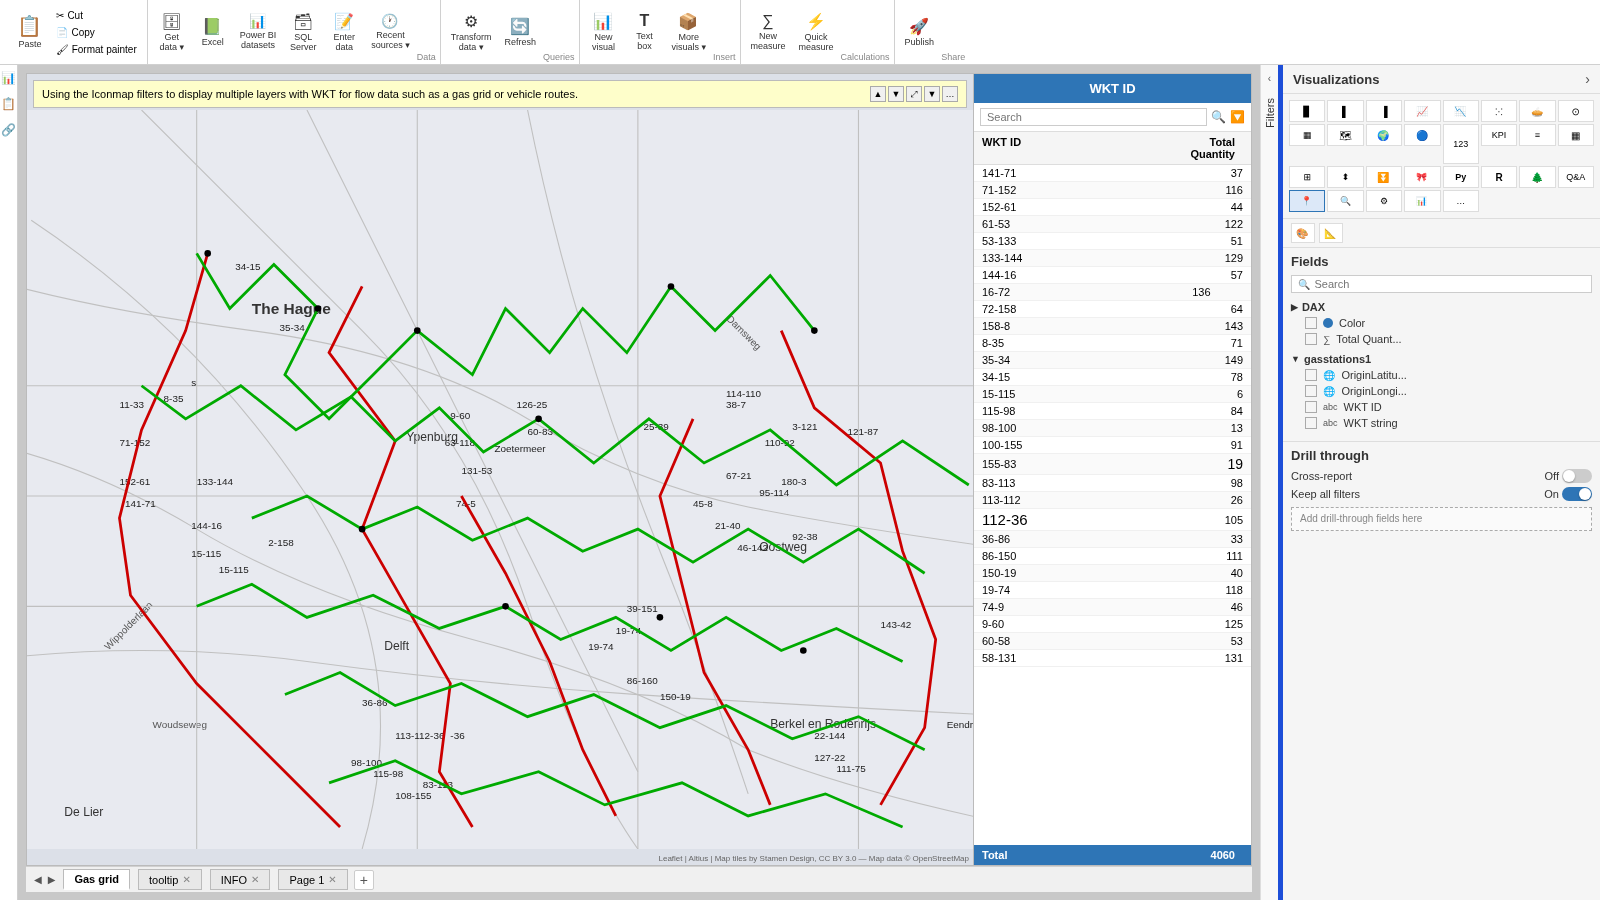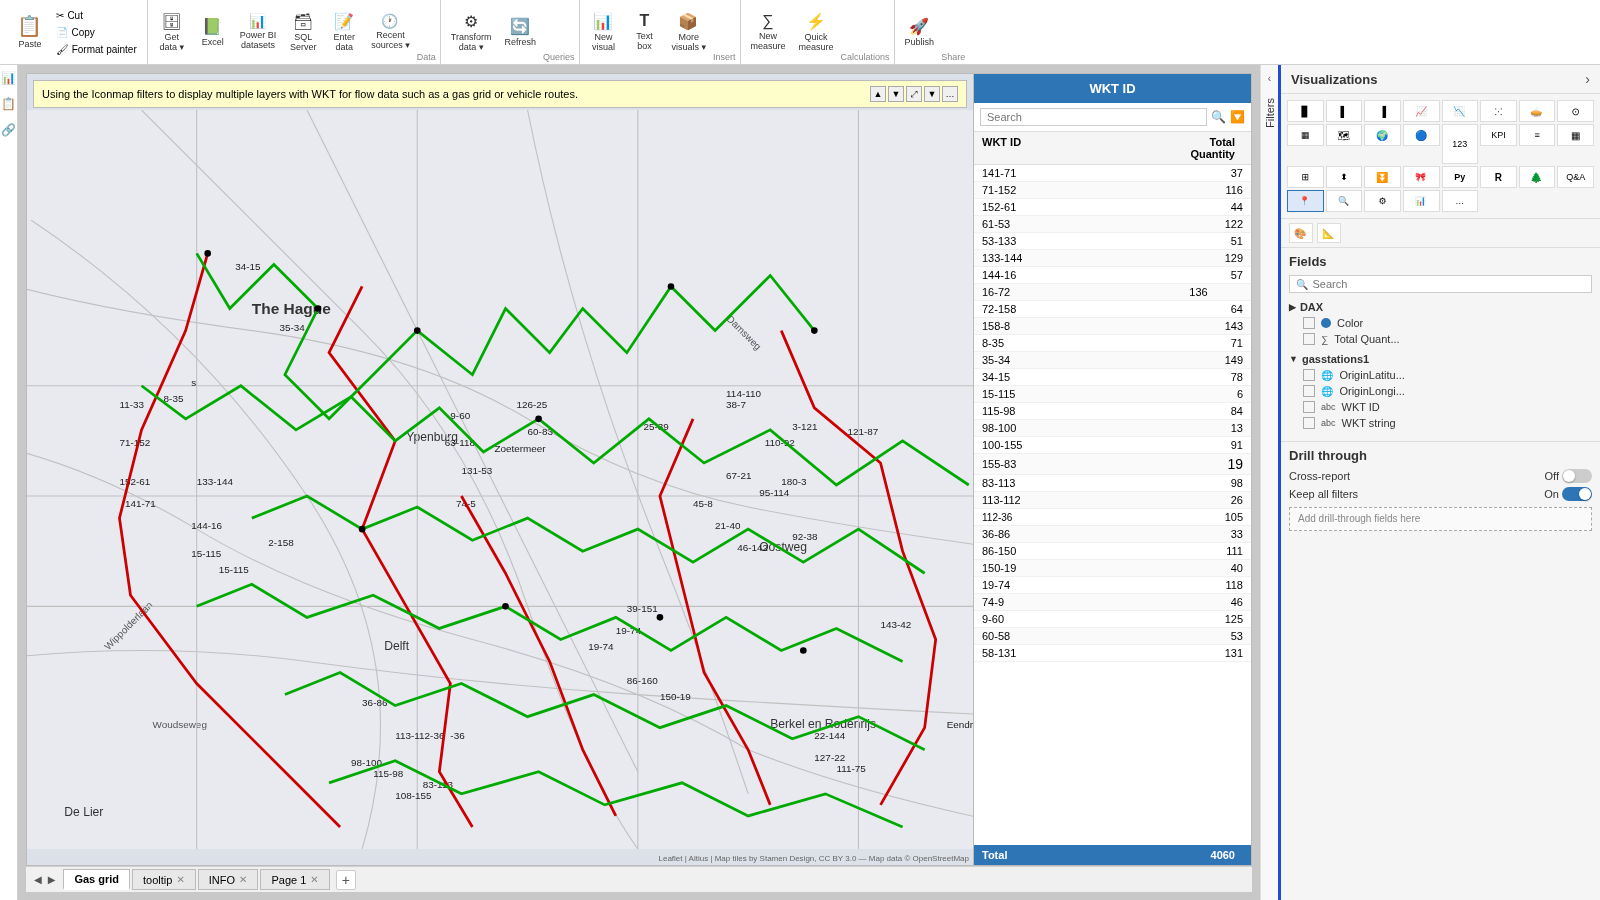--- a/index.html
+++ b/index.html
@@ -348,21 +348,21 @@
                 </tr>
                 <tr style="cursor: pointer; background: rgb(255, 255, 255);">
                   <td style="padding: 2px 8px; font-size: 11px; border-bottom: 1px solid rgb(240, 240, 240);">83-113</td>
                   <td style="padding: 2px 8px; font-size: 11px; border-bottom: 1px solid rgb(240, 240, 240); text-align: right;">98</td>
                 </tr>
                 <tr style="cursor: pointer; background: rgb(250, 250, 250);">
                   <td style="padding: 2px 8px; font-size: 11px; border-bottom: 1px solid rgb(240, 240, 240);">113-112</td>
                   <td style="padding: 2px 8px; font-size: 11px; border-bottom: 1px solid rgb(240, 240, 240); text-align: right;">26</td>
                 </tr>
                 <tr style="cursor: pointer; background: rgb(255, 255, 255);">
-                  <td style="padding: 2px 8px; font-size: 10px; border-bottom: 1px solid rgb(240, 240, 240);">112-36</td>
+                  <td style="padding: 2px 8px; font-size: 15px; border-bottom: 1px solid rgb(240, 240, 240);">112-36</td>
                   <td style="padding: 2px 8px; font-size: 11px; border-bottom: 1px solid rgb(240, 240, 240); text-align: right;">105</td>
                 </tr>
                 <tr style="cursor: pointer; background: rgb(250, 250, 250);">
                   <td style="padding: 2px 8px; font-size: 11px; border-bottom: 1px solid rgb(240, 240, 240);">36-86</td>
                   <td style="padding: 2px 8px; font-size: 11px; border-bottom: 1px solid rgb(240, 240, 240); text-align: right;">33</td>
                 </tr>
                 <tr style="cursor: pointer; background: rgb(255, 255, 255);">
                   <td style="padding: 2px 8px; font-size: 11px; border-bottom: 1px solid rgb(240, 240, 240);">86-150</td>
                   <td style="padding: 2px 8px; font-size: 11px; border-bottom: 1px solid rgb(240, 240, 240); text-align: right;">111</td>
                 </tr>
@@ -399,21 +399,21 @@
           <div style="width:80px;padding:4px 8px;font-size:11px;font-weight:700;text-align:right;">4060</div>
           <div style="width:8px;"></div>
         </div>
       </div>
 
     </div>
 
     <div style="height:26px;background:#f0f0f0;border-top:1px solid #d0d0d0;display:flex;align-items:center;padding:0 8px;gap:2px;">
       <div style="font-size:10px;cursor:pointer;color:#555;margin-right:4px;">◀</div>
       <div style="font-size:10px;cursor:pointer;color:#555;margin-right:6px;">▶</div>
-      <div id="page-tabs-container" style="display:flex;gap:2px;">
+      <div id="page-tabs-container" style="display:flex;gap:8px;">
           <div style="padding: 3px 10px; background: rgb(255, 255, 255); border-width: 1px 1px 2px; border-style: solid; border-color: rgb(187, 187, 187) rgb(187, 187, 187) rgb(255, 255, 255); border-image: initial; font-size: 11px; cursor: pointer; display: flex; align-items: center; gap: 4px; font-weight: 600;">
             <span>Gas grid</span>
           </div>
           <div style="padding: 3px 10px; background: rgb(232, 232, 232); border: 1px solid rgb(187, 187, 187); font-size: 11px; cursor: pointer; display: flex; align-items: center; gap: 4px; font-weight: normal;">
             <span>tooltip</span>
             <span style="color: rgb(136, 136, 136); font-size: 10px;">✕</span>
           </div>
           <div style="padding: 3px 10px; background: rgb(232, 232, 232); border: 1px solid rgb(187, 187, 187); font-size: 11px; cursor: pointer; display: flex; align-items: center; gap: 4px; font-weight: normal;">
             <span>INFO</span>
             <span style="color: rgb(136, 136, 136); font-size: 10px;">✕</span>
@@ -426,21 +426,21 @@
       <div style="width:20px;height:20px;background:#fff;border:1px solid #ccc;font-size:14px;cursor:pointer;display:flex;align-items:center;justify-content:center;color:#555;border-radius:2px;margin-left:4px;">+</div>
     </div>
 
   </div>
 
   <div style="width:18px;background:#f8f8f8;border-left:1px solid #ddd;display:flex;flex-direction:column;align-items:center;padding:8px 2px;">
     <div style="font-size:10px;cursor:pointer;color:#555;margin-bottom:6px;">‹</div>
     <div style="writing-mode:vertical-rl;transform:rotate(180deg);font-size:11px;color:#333;margin-top:8px;">Filters</div>
   </div>
 
-  <div style="width:322px;background:#f5f5f5;border-left:3px solid #1d4ed8;display:flex;flex-direction:column;overflow:hidden;">
+  <div style="width:322px;background:#f5f5f5;border-left:5px solid #1d4ed8;display:flex;flex-direction:column;overflow:hidden;">
 
     <div style="display:flex;justify-content:space-between;align-items:center;padding:6px 10px;border-bottom:1px solid #ddd;background:#f5f5f5;">
       <span style="font-size:13px;font-weight:600;color:#333;">Visualizations</span>
       <span style="font-size:14px;cursor:pointer;color:#555;">›</span>
     </div>
 
     <div style="display:grid;grid-template-columns:repeat(8,1fr);gap:2px;padding:6px;border-bottom:1px solid #ddd;background:#f5f5f5;">
 
       <div style="height:22px;background:#fff;border:1px solid #ddd;display:flex;align-items:center;justify-content:center;cursor:pointer;font-size:10px;">▊</div>
       <div style="height:22px;background:#fff;border:1px solid #ddd;display:flex;align-items:center;justify-content:center;cursor:pointer;font-size:10px;">▌</div>

